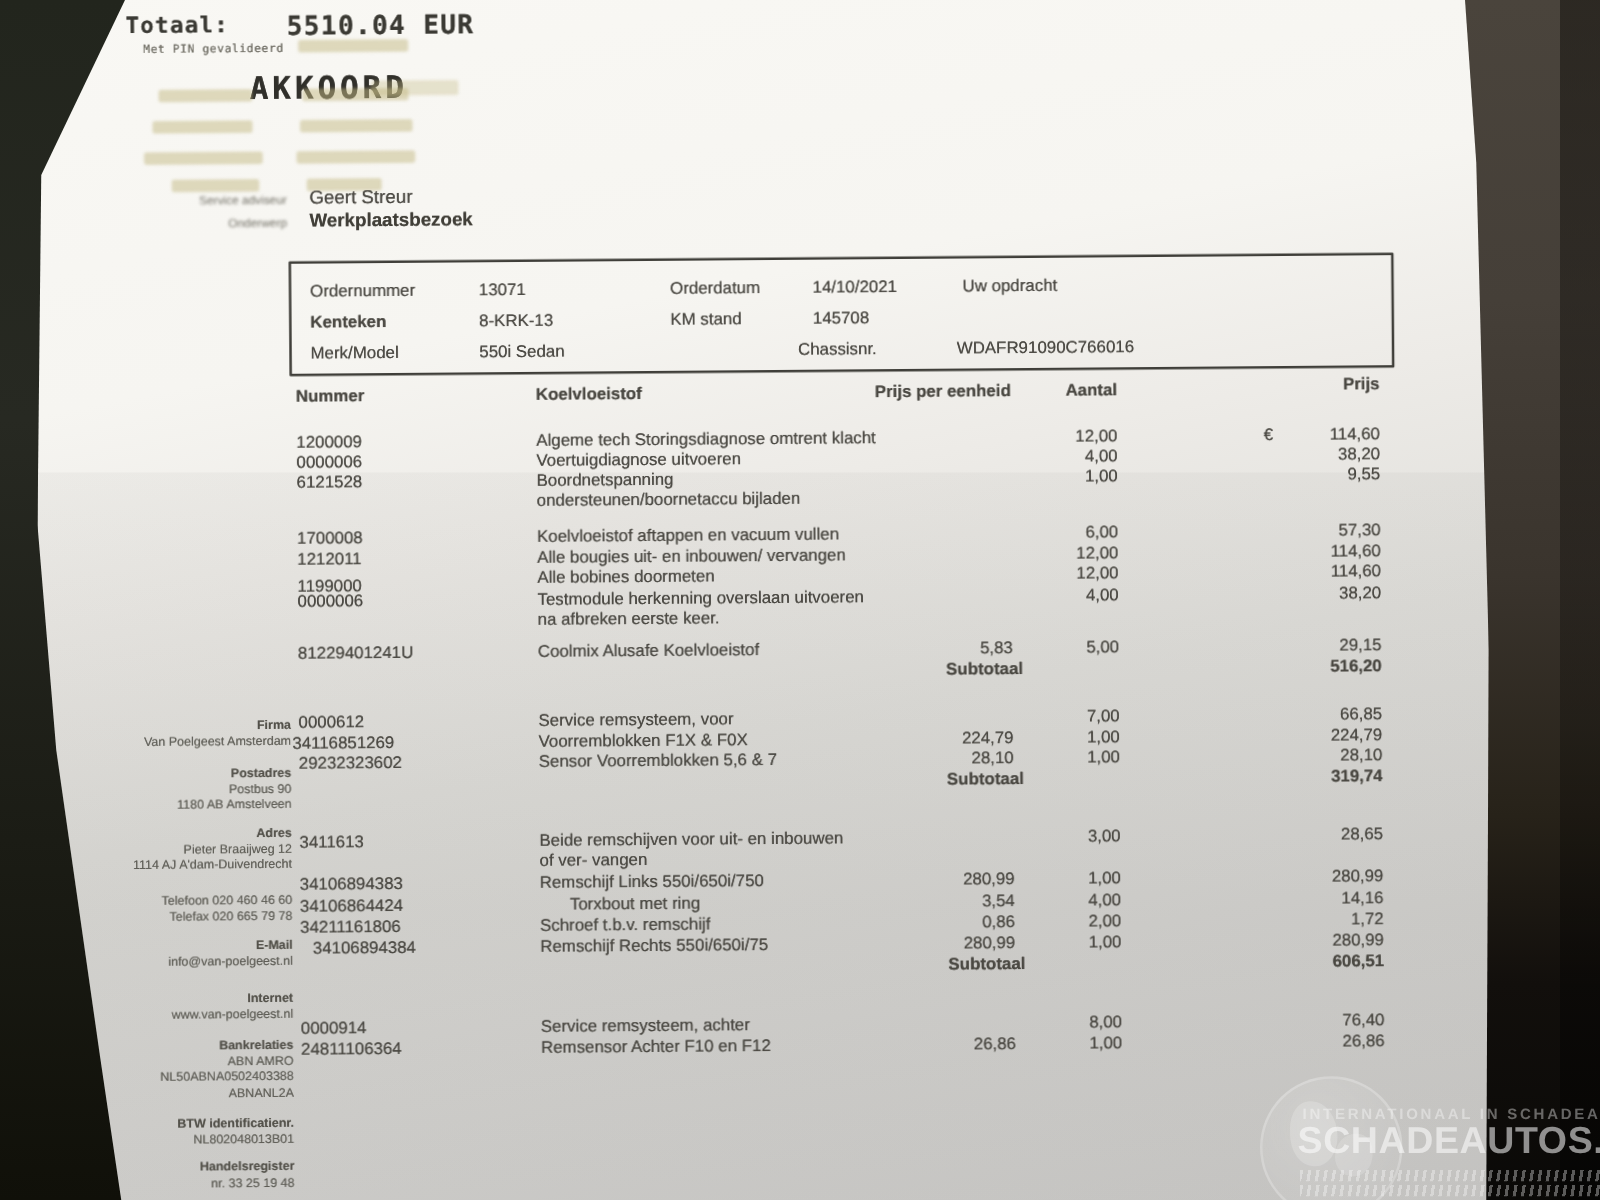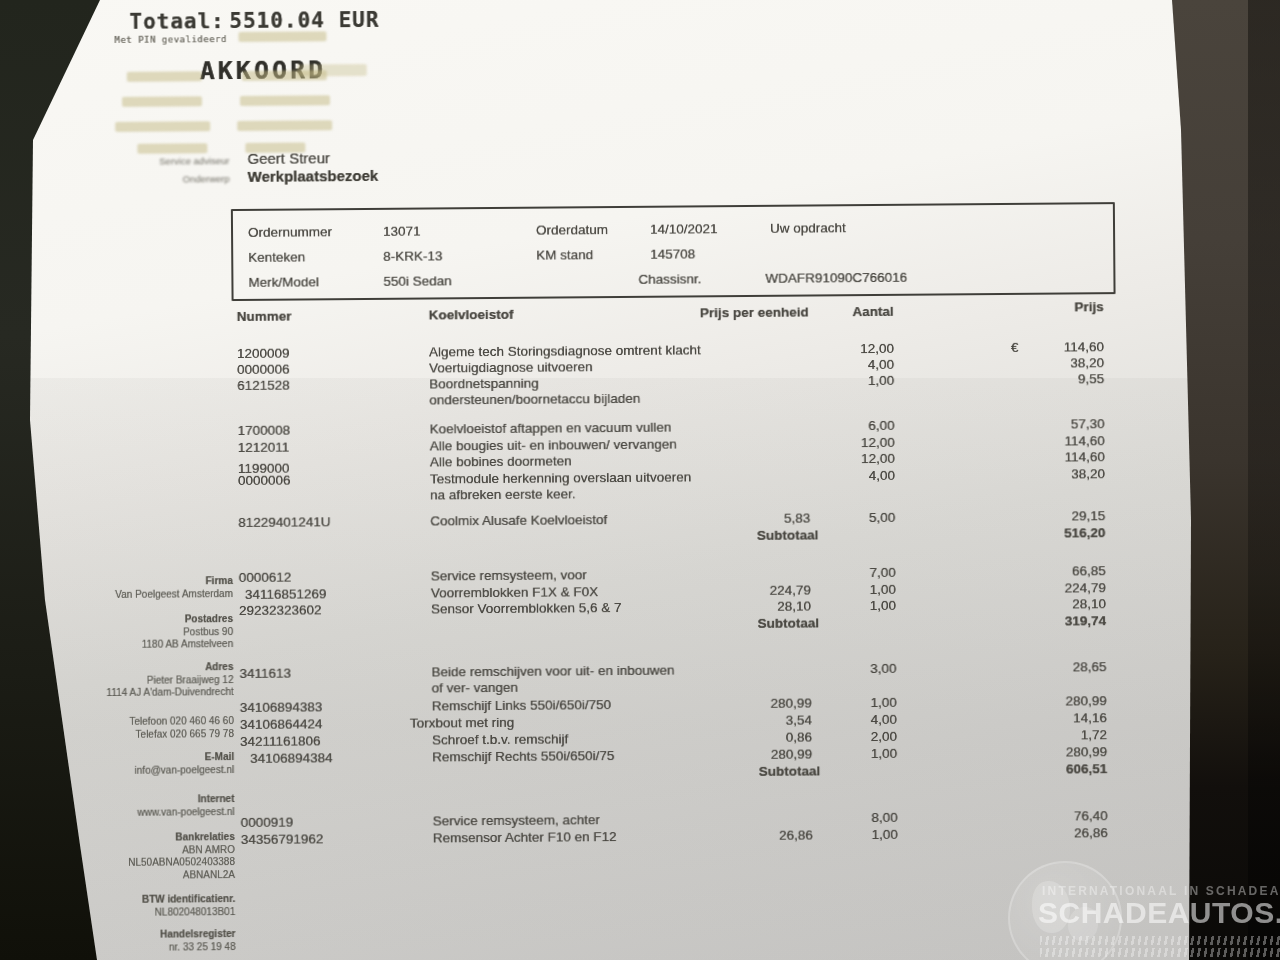--- a/index.html
+++ b/index.html
@@ -85,21 +85,21 @@
 <div class="bg-left"></div>
 <div class="bg-right"></div>
 <div class="bg-right-edge"></div>
 
 <div class="paper">
   <div class="fold"></div>
 </div>
 
 <div class="content">
 
-  <span class="t mono b" style="left:133px;top:6px;font-size:21px;letter-spacing:1px;color:#3b3a34;">Totaal:</span>
+  <span class="t mono b" style="left:104px;top:6px;font-size:18px;letter-spacing:1px;color:#3b3a34;">Totaal:</span>
   <span class="t mono b" style="left:233px;top:6px;font-size:21px;letter-spacing:1px;color:#3b3a34;">5510.04 EUR</span>
   <span class="t mono" style="left:118px;top:31px;font-size:9px;color:#7a786e;letter-spacing:.5px;">Met PIN gevalideerd</span>
   <span class="t mono b" style="left:203px;top:53px;font-size:25px;letter-spacing:3px;color:#302f2a;">AKKOORD</span>
 
   <div class="yellow-blob" style="left:242px;top:29px;width:88px;"></div>
   <div class="yellow-blob" style="left:300px;top:62px;width:70px;height:12px;opacity:.7;"></div>
   <div class="yellow-blob" style="left:130px;top:68px;width:75px;"></div>
   <div class="yellow-blob" style="left:245px;top:68px;width:85px;"></div>
   <div class="yellow-blob" style="left:125px;top:93px;width:80px;"></div>
   <div class="yellow-blob" style="left:243px;top:93px;width:90px;"></div>
@@ -112,21 +112,21 @@
   <span class="t" style="left:250px;top:147px;font-size:15px;">Geert Streur</span>
   <span class="t graylab faint" style="left:80px;top:170px;width:152px;text-align:right;">Onderwerp</span>
   <span class="t b" style="left:250px;top:165px;font-size:15px;color:#403e37;">Werkplaatsbezoek</span>
 
   <div class="order-box"></div>
   <span class="t" style="left:250px;top:222px;">Ordernummer</span>
   <span class="t" style="left:385px;top:222px;">13071</span>
   <span class="t" style="left:538px;top:222px;">Orderdatum</span>
   <span class="t" style="left:652px;top:222px;">14/10/2021</span>
   <span class="t" style="left:772px;top:222px;">Uw opdracht</span>
-  <span class="t" style="left:250px;top:247px;">Kenteken</span>
+  <span class="t" style="left:250px;top:247px;font-weight:bold;">Kenteken</span>
   <span class="t" style="left:385px;top:247px;">8-KRK-13</span>
   <span class="t" style="left:538px;top:247px;">KM stand</span>
   <span class="t" style="left:652px;top:247px;">145708</span>
   <span class="t" style="left:250px;top:272px;">Merk/Model</span>
   <span class="t" style="left:385px;top:272px;">550i Sedan</span>
   <span class="t" style="left:640px;top:272px;">Chassisnr.</span>
   <span class="t" style="left:767px;top:272px;">WDAFR91090C766016</span>
 
   <span class="t b" style="left:238px;top:306px;">Nummer</span>
   <span class="t b" style="left:430px;top:306px;">Koelvloeistof</span>
@@ -170,21 +170,21 @@
       <span class="t " style="left:430px;top:512px;">Coolmix Alusafe Koelvloeistof</span>
       <span class="t r" style="left:660px;top:512px;width:150px;">5,83</span>
       <span class="t r" style="left:745px;top:512px;width:150px;">5,00</span>
       <span class="t r" style="left:955px;top:512px;width:150px;">29,15</span>
       <span class="t r b" style="left:668px;top:529px;width:150px;">Subtotaal</span>
       <span class="t r b" style="left:955px;top:529px;width:150px;">516,20</span>
       <span class="t " style="left:238px;top:567px;">0000612</span>
       <span class="t " style="left:430px;top:567px;">Service remsysteem, voor</span>
       <span class="t r" style="left:745px;top:567px;width:150px;">7,00</span>
       <span class="t r" style="left:955px;top:567px;width:150px;">66,85</span>
-      <span class="t " style="left:244px;top:584px;">34116851269</span>
+      <span class="t " style="left:233px;top:584px;">34116851269</span>
       <span class="t " style="left:430px;top:584px;">Voorremblokken F1X &amp; F0X</span>
       <span class="t r" style="left:660px;top:584px;width:150px;">224,79</span>
       <span class="t r" style="left:745px;top:584px;width:150px;">1,00</span>
       <span class="t r" style="left:955px;top:584px;width:150px;">224,79</span>
       <span class="t " style="left:238px;top:600px;">29232323602</span>
       <span class="t " style="left:430px;top:600px;">Sensor Voorremblokken 5,6 &amp; 7</span>
       <span class="t r" style="left:660px;top:600px;width:150px;">28,10</span>
       <span class="t r" style="left:745px;top:600px;width:150px;">1,00</span>
       <span class="t r" style="left:955px;top:600px;width:150px;">28,10</span>
       <span class="t r b" style="left:668px;top:617px;width:150px;">Subtotaal</span>
@@ -193,41 +193,41 @@
       <span class="t " style="left:430px;top:663px;">Beide remschijven voor uit- en inbouwen</span>
       <span class="t " style="left:430px;top:679px;">of ver- vangen</span>
       <span class="t r" style="left:745px;top:663px;width:150px;">3,00</span>
       <span class="t r" style="left:955px;top:663px;width:150px;">28,65</span>
       <span class="t " style="left:238px;top:697px;">34106894383</span>
       <span class="t " style="left:430px;top:697px;">Remschijf  Links 550i/650i/750</span>
       <span class="t r" style="left:660px;top:697px;width:150px;">280,99</span>
       <span class="t r" style="left:745px;top:697px;width:150px;">1,00</span>
       <span class="t r" style="left:955px;top:697px;width:150px;">280,99</span>
       <span class="t " style="left:238px;top:714px;">34106864424</span>
-      <span class="t " style="left:408px;top:714px;text-align:center;">Torxbout met ring</span>
+      <span class="t " style="left:454px;top:714px;text-align:center;">Torxbout met ring</span>
       <span class="t r" style="left:660px;top:714px;width:150px;">3,54</span>
       <span class="t r" style="left:745px;top:714px;width:150px;">4,00</span>
       <span class="t r" style="left:955px;top:714px;width:150px;">14,16</span>
       <span class="t " style="left:238px;top:731px;">34211161806</span>
       <span class="t " style="left:430px;top:731px;">Schroef t.b.v. remschijf</span>
       <span class="t r" style="left:660px;top:731px;width:150px;">0,86</span>
       <span class="t r" style="left:745px;top:731px;width:150px;">2,00</span>
       <span class="t r" style="left:955px;top:731px;width:150px;">1,72</span>
       <span class="t " style="left:248px;top:748px;">34106894384</span>
       <span class="t " style="left:430px;top:748px;">Remschijf  Rechts 550i/650i/75</span>
       <span class="t r" style="left:660px;top:748px;width:150px;">280,99</span>
       <span class="t r" style="left:745px;top:748px;width:150px;">1,00</span>
       <span class="t r" style="left:955px;top:748px;width:150px;">280,99</span>
       <span class="t r b" style="left:668px;top:765px;width:150px;">Subtotaal</span>
       <span class="t r b" style="left:955px;top:765px;width:150px;">606,51</span>
-      <span class="t " style="left:238px;top:812px;">0000919</span>
+      <span class="t " style="left:238px;top:812px;">0000914</span>
       <span class="t " style="left:430px;top:812px;">Service remsysteem, achter</span>
       <span class="t r" style="left:745px;top:812px;width:150px;">8,00</span>
       <span class="t r" style="left:955px;top:812px;width:150px;">76,40</span>
-      <span class="t " style="left:238px;top:829px;">34356791962</span>
+      <span class="t " style="left:238px;top:829px;">24811106364</span>
       <span class="t " style="left:430px;top:829px;">Remsensor Achter F10 en F12</span>
       <span class="t r" style="left:660px;top:829px;width:150px;">26,86</span>
       <span class="t r" style="left:745px;top:829px;width:150px;">1,00</span>
       <span class="t r" style="left:955px;top:829px;width:150px;">26,86</span>
     </div>
 
   <div id="margin-blocks">
       <div class="margin-block" style="top: 572px;">
         <div class="lab">Firma</div>
         <div>Van Poelgeest Amsterdam</div>

